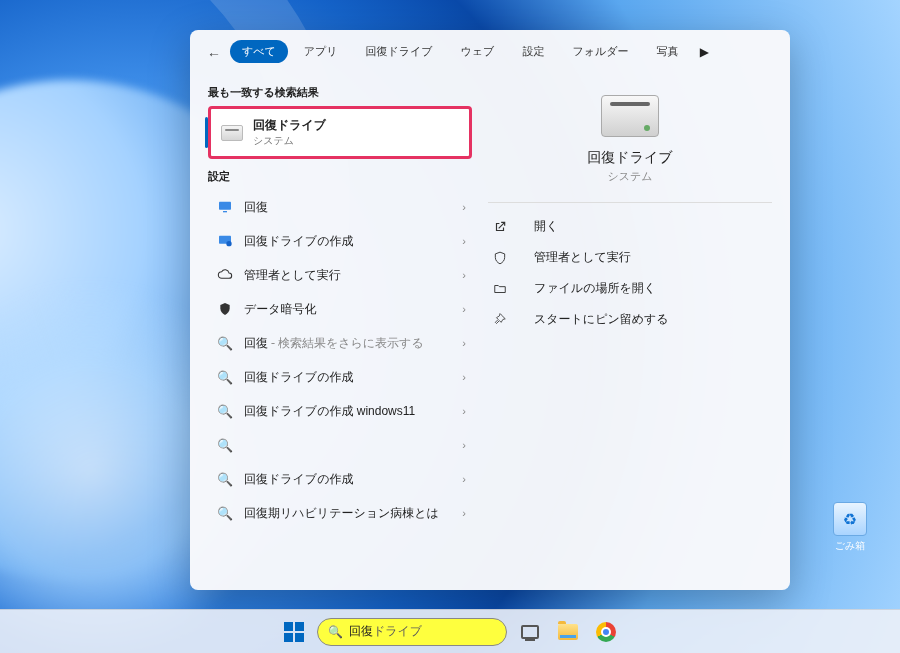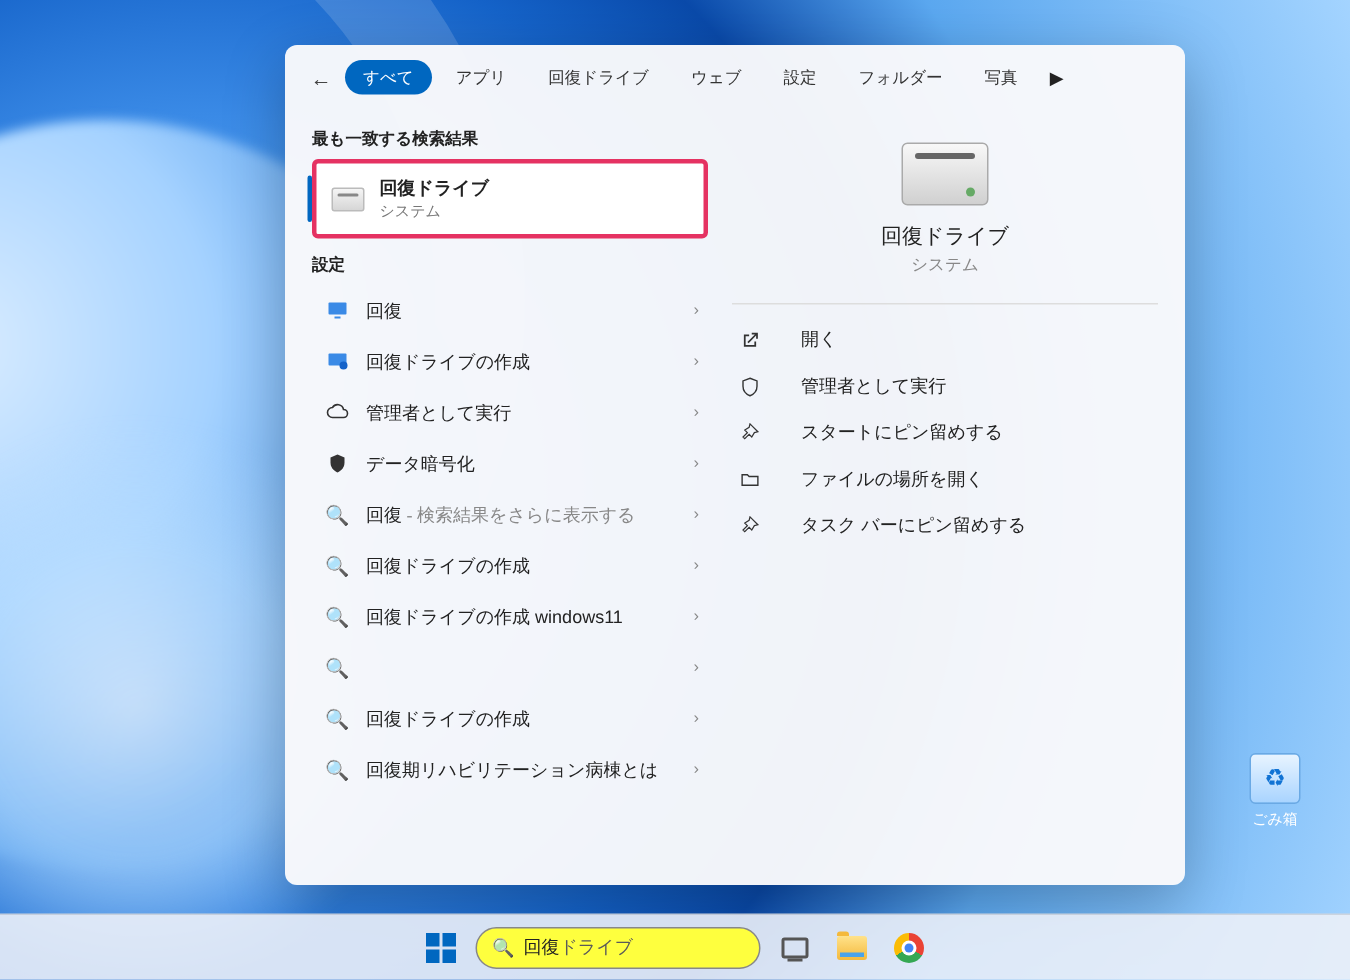--- a/index.html
+++ b/index.html
@@ -220,40 +220,32 @@
             <span class="aic">
                 <svg viewBox="0 0 24 24" width="14" height="14">
                   <path d="M12 2l8 3v6c0 5-3.5 9-8 11-4.5-2-8-6-8-11V5l8-3z" fill="none" stroke="#333" stroke-width="1.6"></path>
                 </svg>
               </span>
             <span>管理者として実行</span>
           </div>
           <div class="arow">
             <span class="aic">
                 <svg viewBox="0 0 24 24" width="14" height="14">
+                  <path d="M3 6h6l2 2h10v10H3V6z" fill="none" stroke="#333" stroke-width="1.6"></path>
+                </svg>
+              </span>
+            <span>ファイルの場所を開く</span>
+          </div>
+          <div class="arow">
+            <span class="aic">
+                <svg viewBox="0 0 24 24" width="14" height="14">
                   <path d="M14 3l7 7-4 1-3 5-3-3-5 5-2-2 5-5-3-3 5-3 1-4z" fill="none" stroke="#333" stroke-width="1.4"></path>
                 </svg>
               </span>
             <span>スタートにピン留めする</span>
-          </div>
-          <div class="arow">
-            <span class="aic">
-                <svg viewBox="0 0 24 24" width="14" height="14">
-                  <path d="M3 6h6l2 2h10v10H3V6z" fill="none" stroke="#333" stroke-width="1.6"></path>
-                </svg>
-              </span>
-            <span>ファイルの場所を開く</span>
-          </div>
-          <div class="arow">
-            <span class="aic">
-                <svg viewBox="0 0 24 24" width="14" height="14">
-                  <path d="M14 3l7 7-4 1-3 5-3-3-5 5-2-2 5-5-3-3 5-3 1-4z" fill="none" stroke="#333" stroke-width="1.4"></path>
-                </svg>
-              </span>
-            <span>タスク バーにピン留めする</span>
           </div>
         </div>
       </div>
     </div>
   </div>
 </div>
 
 <div class="recycle">
   <div class="bin"></div>
   <div>ごみ箱</div>

